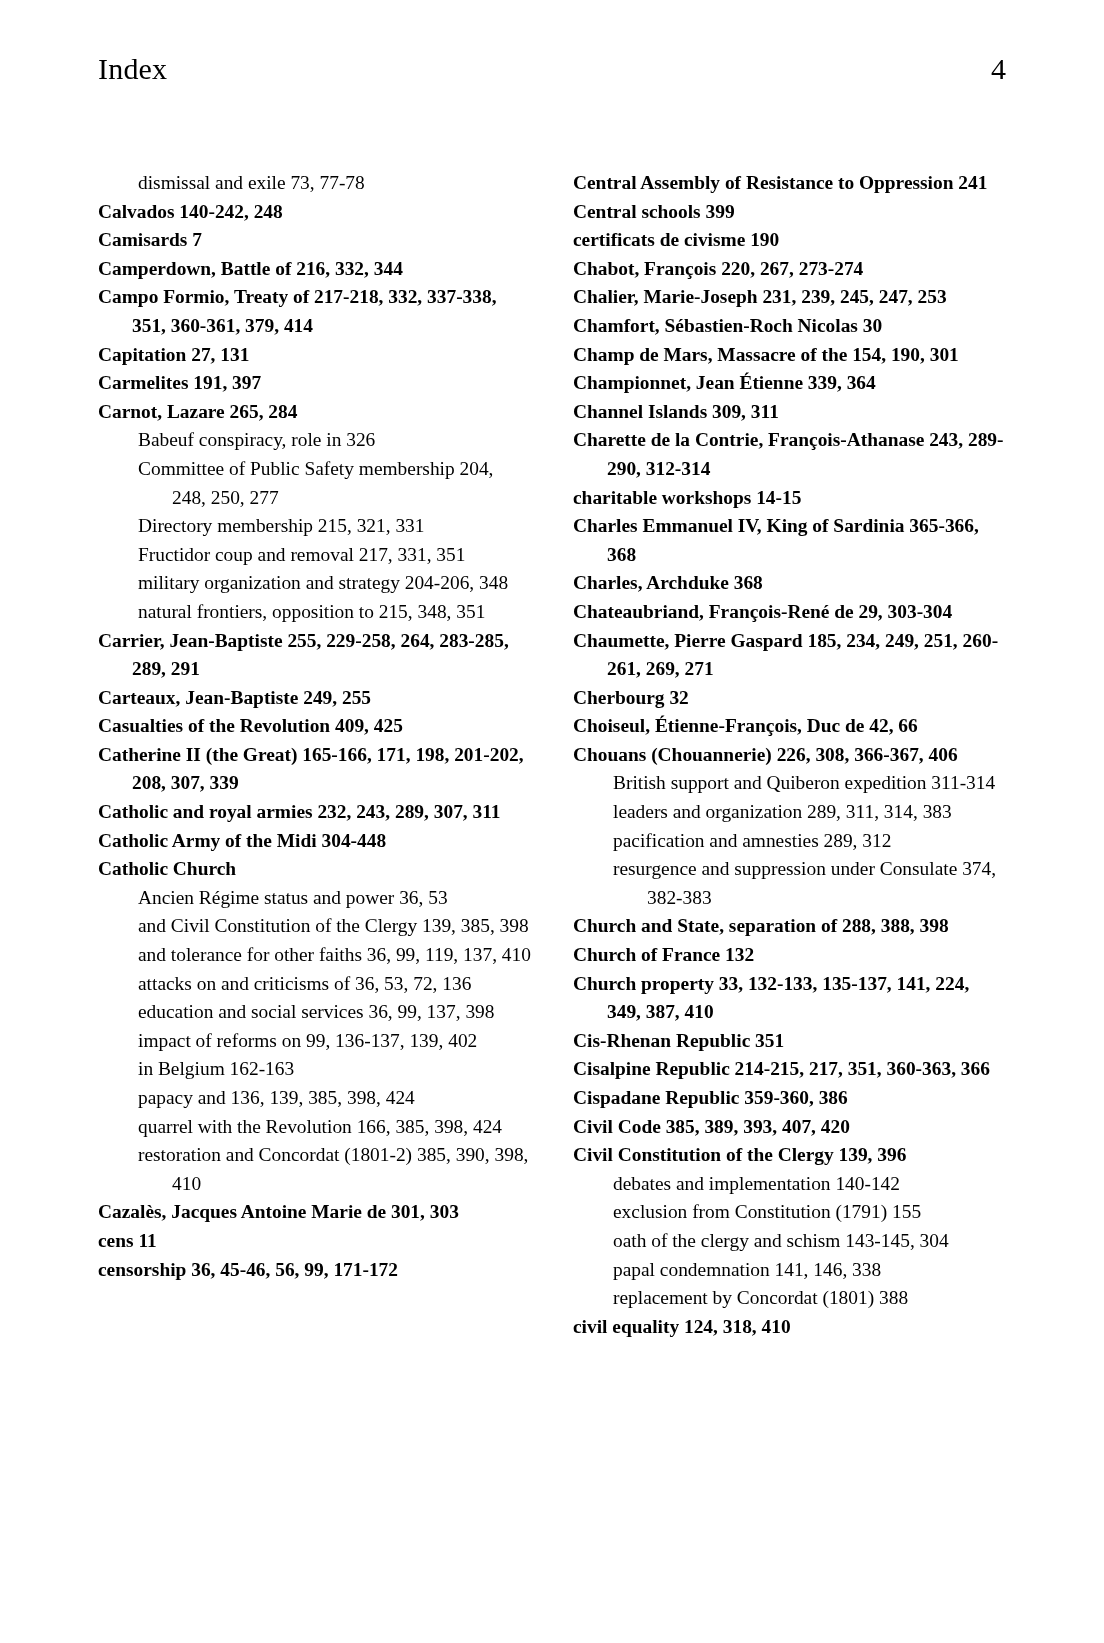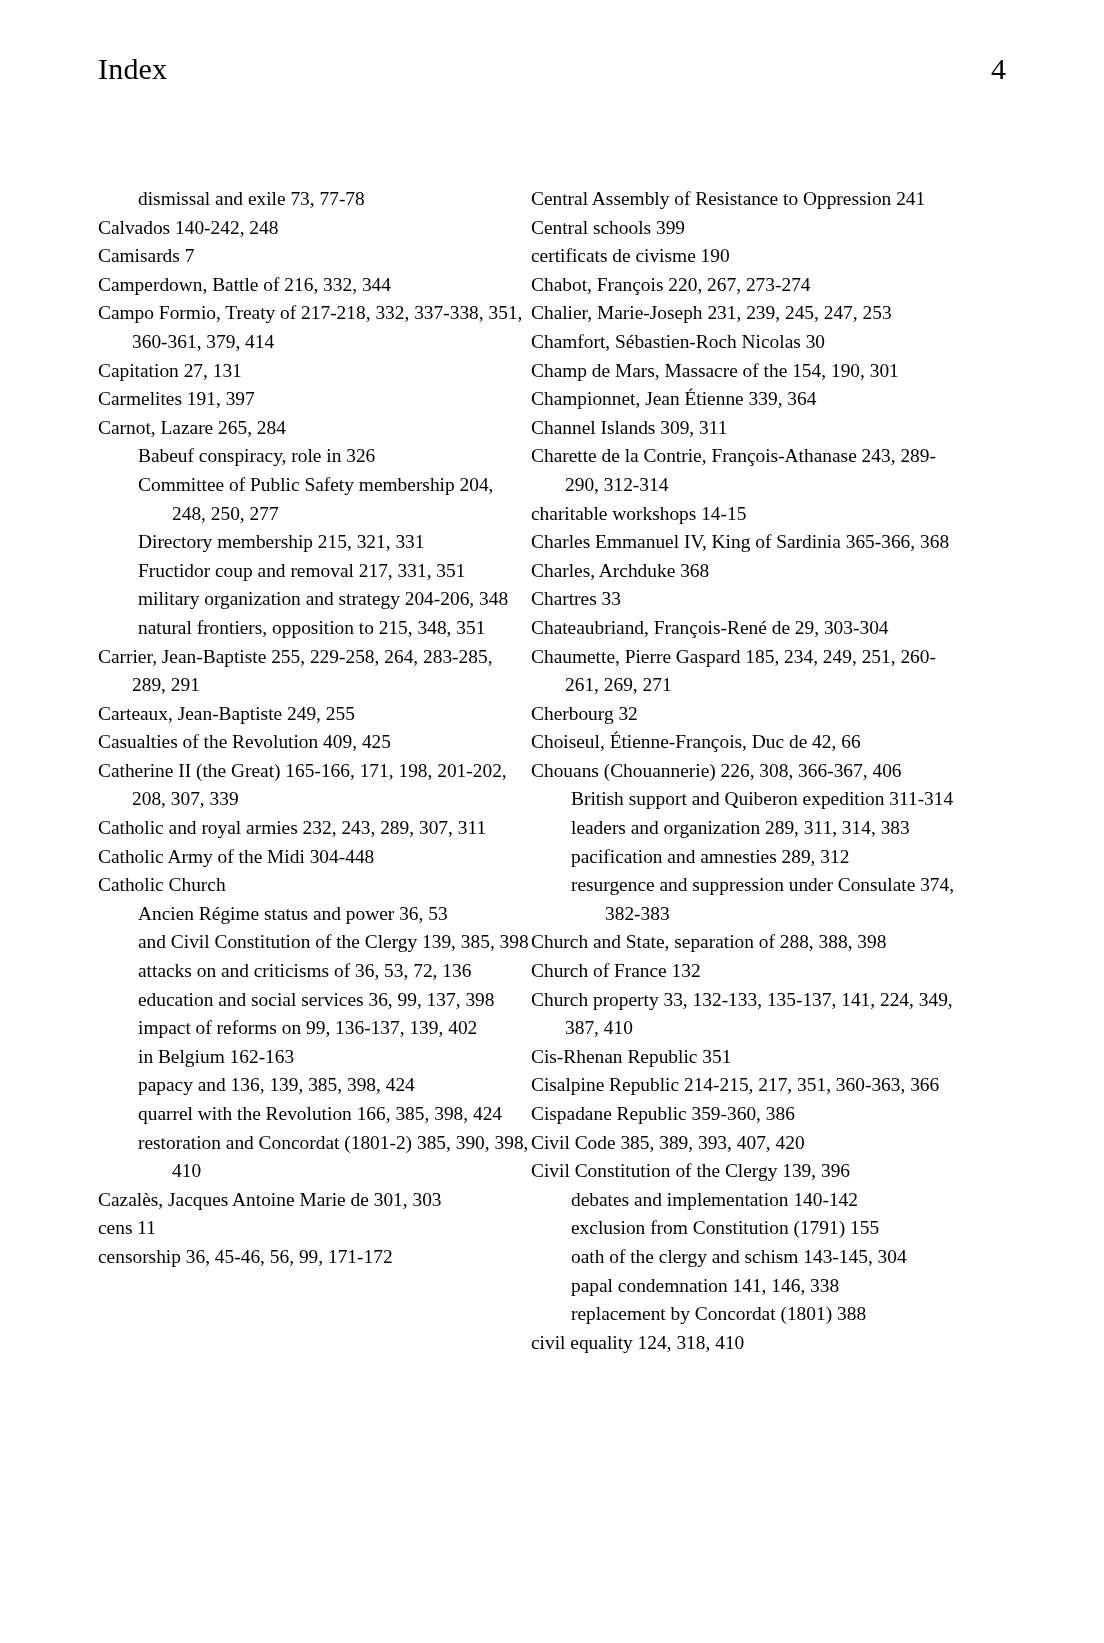--- a/index.html
+++ b/index.html
@@ -38,43 +38,45 @@
     letter-spacing: 0.2px;
   }
   .running-head .folio {
     font-size: 30px;
     line-height: 1.1;
   }
 
   
   .index-body {
     position: absolute;
-    top: 185px;
+    top: 169px;
     left: 98px;
     width: 908px;
     display: flex;
+    gap: 42px;
   }
   .index-column {
     width: 433px;
     flex: 0 0 433px;
   }
 
   .entry {
     font-size: 19.4px;
     line-height: 28.6px;
     text-align: left;
     margin: 0;
     
     padding-left: 34px;
     text-indent: -34px;
   }
   
   .entry.level-1 {
     padding-left: 34px;
     text-indent: -34px;
+    font-weight: bold;
   }
   
   .entry.level-2 {
     padding-left: 74px;
     text-indent: -34px;
   }
 </style>
 </head>
 <body>
 
@@ -103,20 +105,21 @@
         <p class="entry level-2">natural frontiers, opposition to 215, 348, 351</p>
         <p class="entry level-1">Carrier, Jean-Baptiste 255, 229-258, 264, 283-285, 289, 291</p>
         <p class="entry level-1">Carteaux, Jean-Baptiste 249, 255</p>
         <p class="entry level-1">Casualties of the Revolution 409, 425</p>
         <p class="entry level-1">Catherine II (the Great) 165-166, 171, 198, 201-202, 208, 307, 339</p>
         <p class="entry level-1">Catholic and royal armies 232, 243, 289, 307, 311</p>
         <p class="entry level-1">Catholic Army of the Midi 304-448</p>
         <p class="entry level-1">Catholic Church</p>
         <p class="entry level-2">Ancien Régime status and power 36, 53</p>
         <p class="entry level-2">and Civil Constitution of the Clergy 139, 385, 398</p>
+        <p class="entry level-2">and tolerance for other faiths 36, 99, 119, 137, 410</p>
         <p class="entry level-2">attacks on and criticisms of 36, 53, 72, 136</p>
         <p class="entry level-2">education and social services 36, 99, 137, 398</p>
         <p class="entry level-2">impact of reforms on 99, 136-137, 139, 402</p>
         <p class="entry level-2">in Belgium 162-163</p>
         <p class="entry level-2">papacy and 136, 139, 385, 398, 424</p>
         <p class="entry level-2">quarrel with the Revolution 166, 385, 398, 424</p>
         <p class="entry level-2">restoration and Concordat (1801-2) 385, 390, 398, 410</p>
         <p class="entry level-1">Cazalès, Jacques Antoine Marie de 301, 303</p>
         <p class="entry level-1">cens 11</p>
         <p class="entry level-1">censorship 36, 45-46, 56, 99, 171-172</p>
@@ -128,21 +131,20 @@
         <p class="entry level-1">Chabot, François 220, 267, 273-274</p>
         <p class="entry level-1">Chalier, Marie-Joseph 231, 239, 245, 247, 253</p>
         <p class="entry level-1">Chamfort, Sébastien-Roch Nicolas 30</p>
         <p class="entry level-1">Champ de Mars, Massacre of the 154, 190, 301</p>
         <p class="entry level-1">Championnet, Jean Étienne 339, 364</p>
         <p class="entry level-1">Channel Islands 309, 311</p>
         <p class="entry level-1">Charette de la Contrie, François-Athanase 243, 289-290, 312-314</p>
         <p class="entry level-1">charitable workshops 14-15</p>
         <p class="entry level-1">Charles Emmanuel IV, King of Sardinia 365-366, 368</p>
         <p class="entry level-1">Charles, Archduke 368</p>
-        <p class="entry level-1">Chartres 33</p>
         <p class="entry level-1">Chateaubriand, François-René de 29, 303-304</p>
         <p class="entry level-1">Chaumette, Pierre Gaspard 185, 234, 249, 251, 260-261, 269, 271</p>
         <p class="entry level-1">Cherbourg 32</p>
         <p class="entry level-1">Choiseul, Étienne-François, Duc de 42, 66</p>
         <p class="entry level-1">Chouans (Chouannerie) 226, 308, 366-367, 406</p>
         <p class="entry level-2">British support and Quiberon expedition 311-314</p>
         <p class="entry level-2">leaders and organization 289, 311, 314, 383</p>
         <p class="entry level-2">pacification and amnesties 289, 312</p>
         <p class="entry level-2">resurgence and suppression under Consulate 374, 382-383</p>
         <p class="entry level-1">Church and State, separation of 288, 388, 398</p>

